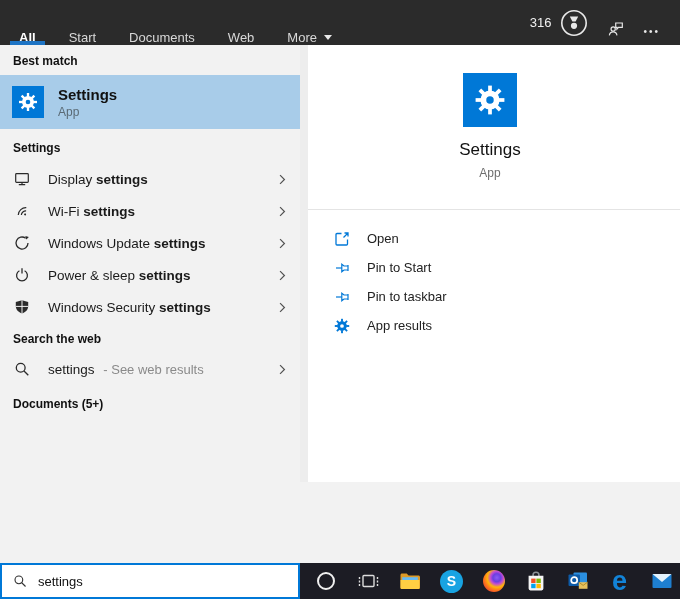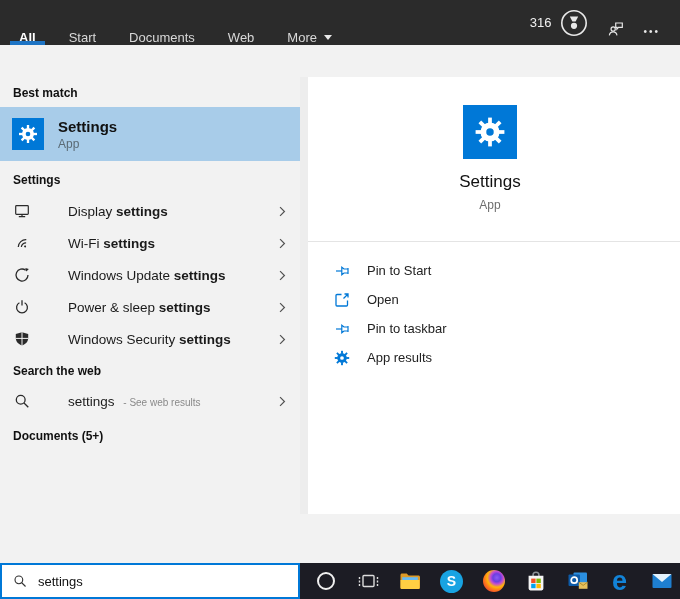--- a/index.html
+++ b/index.html
@@ -24,40 +24,40 @@
     content:"";position:absolute;left:-6px;right:-6px;bottom:0;height:4px;background:#1e74c4;
   }
   .caret{width:0;height:0;border-left:4px solid transparent;border-right:4px solid transparent;
     border-top:5px solid #e9e9e9;display:inline-block;margin-left:7px;}
   .topbar-right{margin-left:auto;display:flex;align-items:flex-end;gap:19px;padding-right:20px;}
   .rewards{display:flex;align-items:center;gap:9px;}
   .rewards-count{font-size:13px;color:#f0f0f0;}
   .icon-btn{display:flex;align-items:center;justify-content:center;color:#e8e8e8;}
   .ellipsis{font-size:10px;letter-spacing:2px;color:#e8e8e8;line-height:1;}
   
-  .main{display:flex;height:437px;margin-top:32px;}
+  .main{display:flex;height:437px;}
   .left-panel{width:300px;background:#f2f2f2;box-sizing:border-box;}
   .section-label{font-size:12px;font-weight:bold;color:#111;padding:9px 13px 7px 13px;}
   .section-label.tight{padding-top:12px;padding-bottom:8px;}
   .best-match{
     height:54px;background:#a8cce9;display:flex;align-items:center;
     padding-left:12px;gap:14px;cursor:default;
   }
   .tile-sm{width:32px;height:32px;background:#0078d7;display:flex;align-items:center;justify-content:center;flex:0 0 auto;color:#fff;}
   .bm-text{display:flex;flex-direction:column;gap:2px;}
   .bm-title{font-size:15px;font-weight:bold;color:#111;}
   .bm-sub{font-size:12px;color:#5a6a75;}
   .result-row{
     height:32px;display:flex;align-items:center;padding:0 14px;
-    font-size:13.5px;color:#1a1a1a;cursor:default;gap:20px;
+    font-size:13.5px;color:#1a1a1a;cursor:default;
   }
   .result-row .r-icon{width:16px;height:16px;margin-right:18px;flex:0 0 auto;color:#2b2b2b;display:flex;}
   .result-row .bold{font-weight:bold;}
   .result-row .chev{margin-left:auto;color:#555;display:flex;}
-  .hint{color:#8a8a8a;margin-left:5px;font-size:10px;}
+  .hint{color:#8a8a8a;margin-left:5px;font-size:13px;}
   
   .right-panel{width:380px;background:#fff;position:relative;box-sizing:border-box;}
   .right-panel::before{content:"";position:absolute;left:0;top:0;bottom:0;width:8px;background:#ededed;}
   .preview{padding-top:28px;text-align:center;}
   .tile-lg{width:54px;height:54px;background:#0078d7;margin:0 auto;display:flex;align-items:center;justify-content:center;color:#fff;}
   .pv-title{font-size:17px;color:#111;margin-top:12px;line-height:22px;}
   .pv-sub{font-size:12px;color:#6e6e6e;margin-top:4px;line-height:16px;}
   .divider{border-top:1px solid #e4e4e4;margin-top:28px;}
   .actions{padding:14px 0 0 34px;}
   .action-row{height:29px;display:flex;align-items:center;gap:17px;font-size:13px;color:#222;cursor:default;}
@@ -338,32 +338,32 @@
           </svg>
       </div>
       <div class="pv-title">Settings</div>
       <div class="pv-sub">App</div>
     </div>
     <div class="divider"></div>
     <div class="actions">
       <div class="action-row">
         <span class="a-icon">
             <svg width="16" height="16">
+              <use href="#sym-open"></use>
+            </svg>
+          </span>
+        <span>Open</span>
+      </div>
+      <div class="action-row">
+        <span class="a-icon">
+            <svg width="16" height="16">
               <use href="#sym-pin"></use>
             </svg>
           </span>
         <span>Pin to Start</span>
-      </div>
-      <div class="action-row">
-        <span class="a-icon">
-            <svg width="16" height="16">
-              <use href="#sym-open"></use>
-            </svg>
-          </span>
-        <span>Open</span>
       </div>
       <div class="action-row">
         <span class="a-icon">
             <svg width="16" height="16">
               <use href="#sym-pin"></use>
             </svg>
           </span>
         <span>Pin to taskbar</span>
       </div>
       <div class="action-row">

